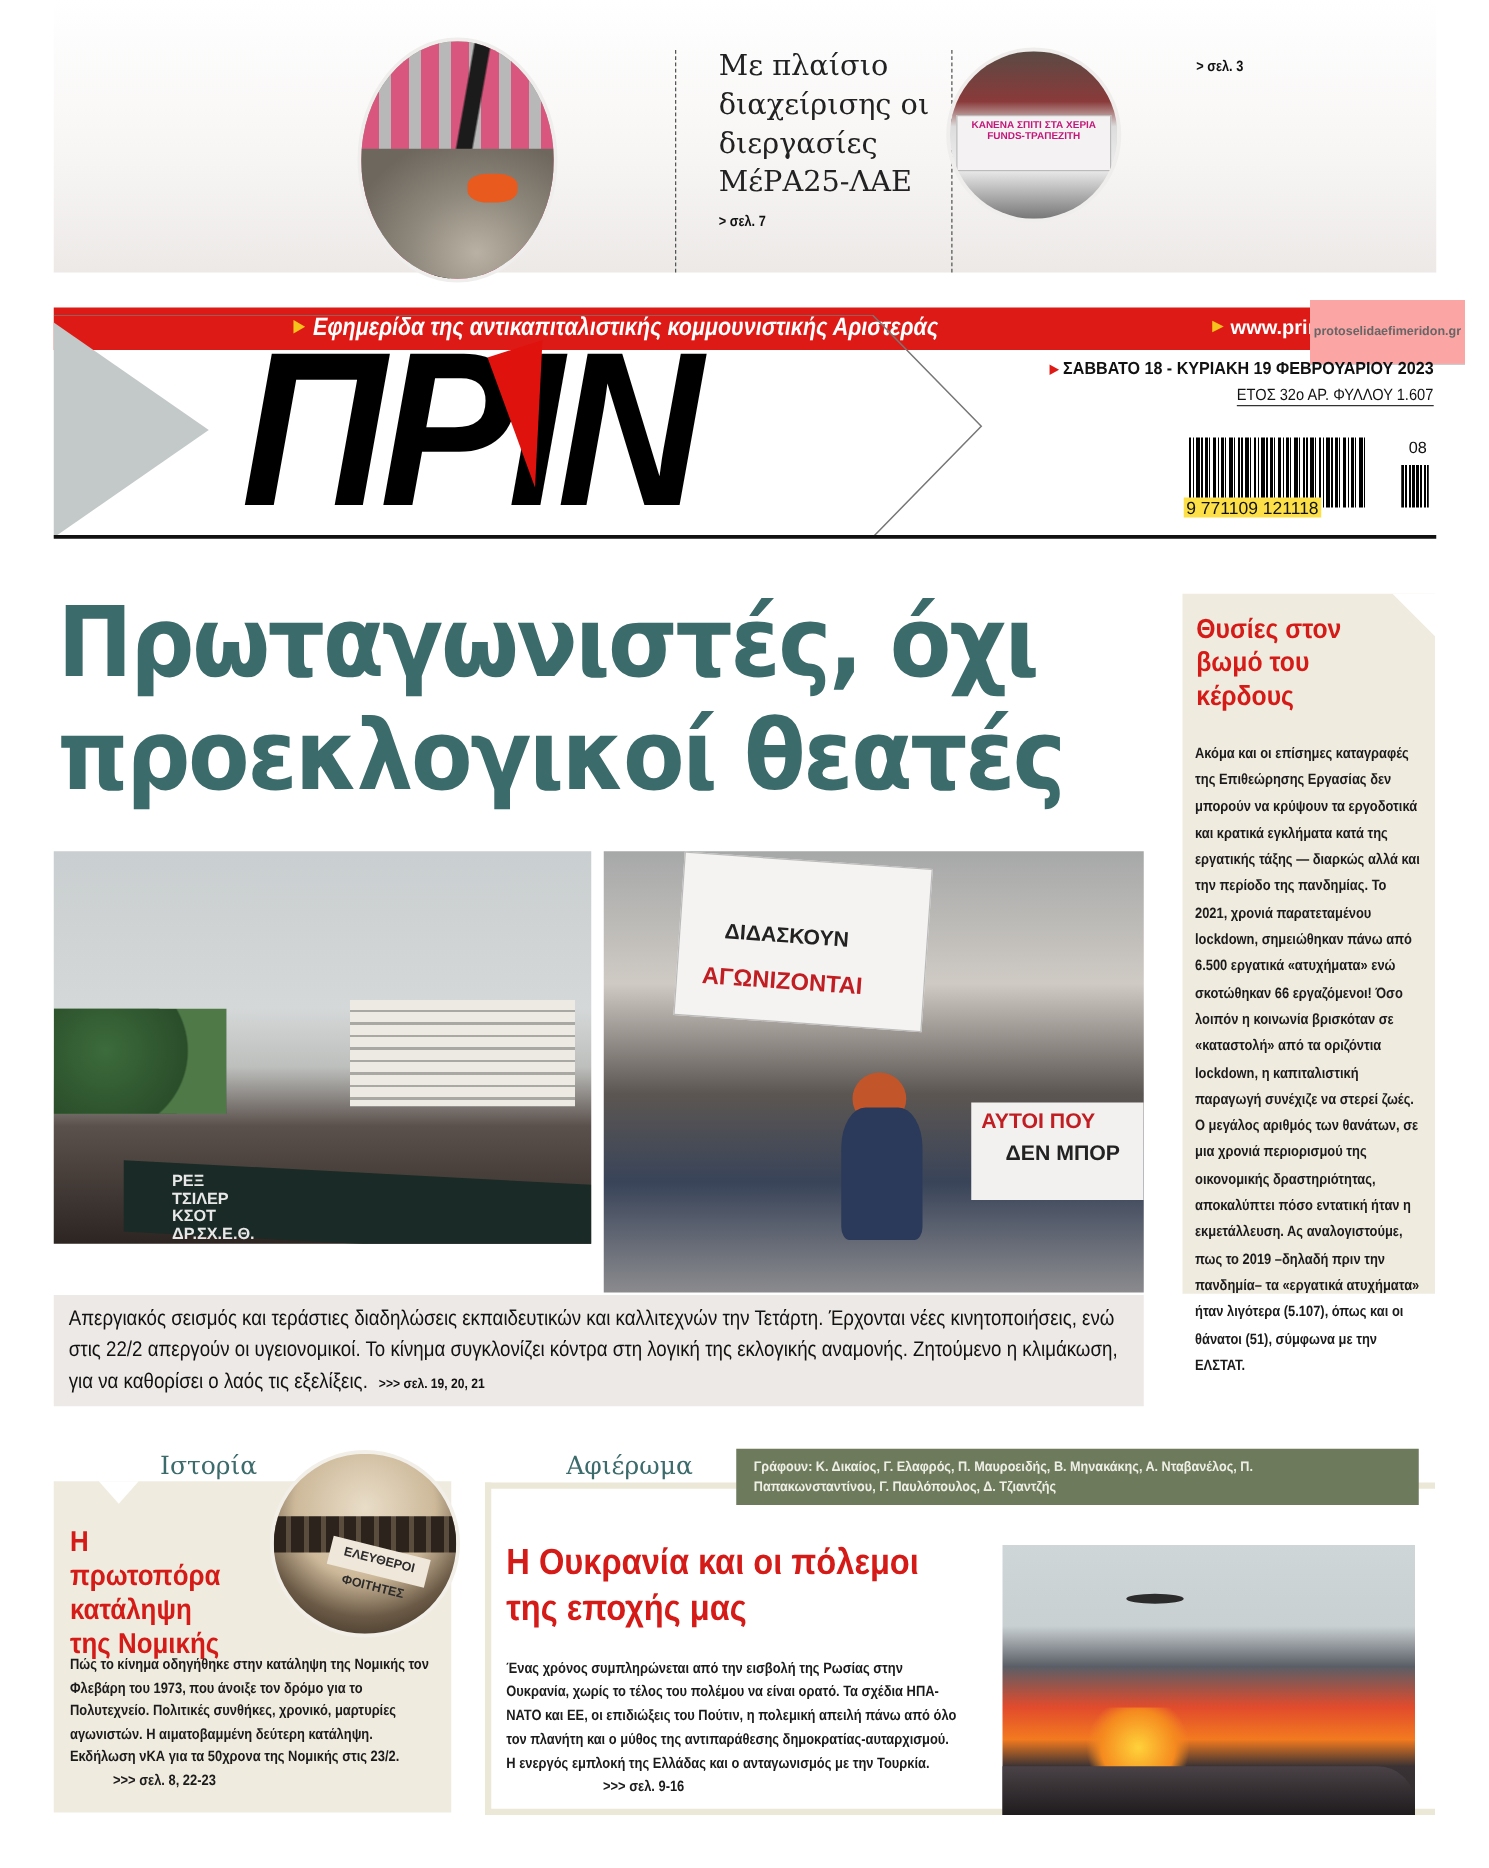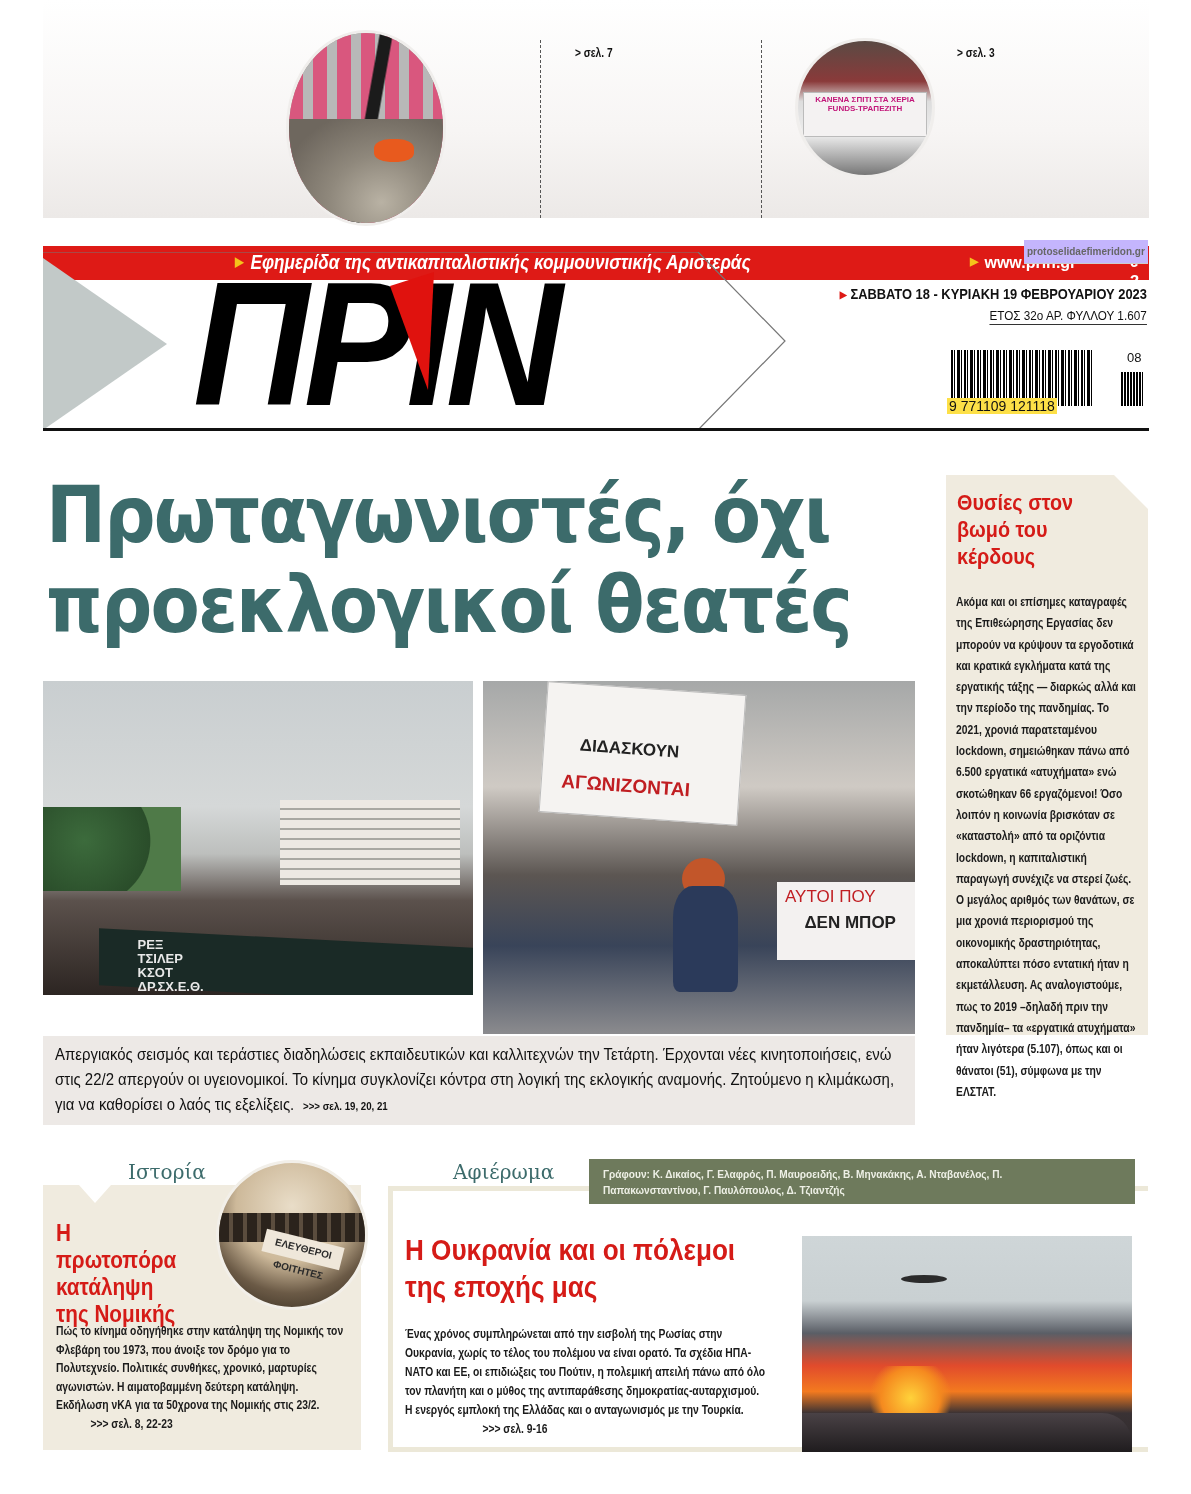--- a/index.html
+++ b/index.html
@@ -12,40 +12,40 @@
   .teaser { position: absolute; top: 38px; }
   .teaser .title { font-family: "DejaVu Serif", serif; font-size: 23px; line-height: 31px; color: #222; }
   .teaser .title.it { font-style: italic; }
   .teaser .page { font-family: "Liberation Sans", sans-serif; font-weight: bold; font-size: 12px; color: #111; margin-top: 8px; transform: scaleX(0.85); transform-origin: left; }
   .t1 { left: 12px; width: 240px; }
   .t2 { left: 532px; width: 200px; }
   .t3 { left: 914px; width: 190px; }
   .vdash { position: absolute; top: 40px; height: 178px; border-left: 1px dashed #555; }
   .photo-circle { position: absolute; border-radius: 50%; overflow: hidden; border: 3px solid #f0eeec; }
   .pc1 { left: 286px; top: 30px; width: 160px; height: 196px; border-radius: 50% / 50%; }
-  .pc2 { left: 795px; top: 38px; width: 140px; height: 140px; }
+  .pc2 { left: 757px; top: 38px; width: 140px; height: 140px; }
   .ph-ruins { width: 100%; height: 100%;
     background:
       linear-gradient(100deg, transparent 48%, #1b1b1b 49%, #1b1b1b 55%, transparent 56%),
       repeating-linear-gradient(90deg, #d9577e 0 14px, #b8b8b8 14px 24px),
       #9a958c; position: relative; }
   .ph-ruins::after { content:""; position:absolute; left:0; right:0; bottom:0; height:55%;
     background: radial-gradient(ellipse at 60% 80%, #b9b2a4 0%, #8f887c 40%, #6e675e 80%); }
   .ph-ruins .orange { position:absolute; left:55%; top:56%; width:26%; height:12%; background:#e85a1e; border-radius:40%; z-index:2; }
   .ph-protest { width:100%; height:100%; background: linear-gradient(to bottom, #5a4a44 0%, #8a3a3a 30%, #ddd 45%, #eee 70%, #777 100%); position:relative; }
   .ph-protest .banner { position:absolute; left:4%; right:4%; top:38%; height:34%; background:#f4f2f2; border:1px solid #bbb;
     font-size:8px; line-height:9px; text-align:center; color:#c2187a; font-weight:bold; padding-top:2px; }
 
   
   .strap { position: absolute; left: 43px; top: 218px; width: 1106px; height: 34px; background: #de1a16; margin-top: 28px; }
   .strap .tag { position: absolute; left: 192px; top: 5px; font-size: 20px; font-style: italic; font-weight: bold; color: #fff; transform: scaleX(0.86); transform-origin: left; white-space: nowrap; }
   .strap .tri { color: #f5c21b; font-style: normal; font-size: 13px; margin-right: 8px; vertical-align: 3px; }
   .strap .web { position: absolute; left: 927px; top: 8px; font-size: 16px; font-weight: bold; color: #fff; white-space: nowrap; }
   .strap .price { position: absolute; left: 1086px; top: 6px; font-size: 17px; font-weight: bold; font-style: italic; color: #fff; }
-  .watermark { position: absolute; left: 1024px; top: 240px; background: #c4b5fd; font-size: 10px; font-weight: bold; color: #666; padding: 6px 3px; border-bottom: 1px solid #ccc; }
+  .watermark { position: absolute; left: 1048px; top: 240px; background: #fca5a5; font-size: 10px; font-weight: bold; color: #666; padding: 20px 3px; border-bottom: 1px solid #ccc; }
 
   
   .mast { position: absolute; left: 43px; top: 252px; width: 1106px; height: 178px; }
   .mast .gray-tri { position: absolute; left: 0; top: 6px; width: 0; height: 0;
     border-top: 86px solid transparent; border-bottom: 86px solid transparent; border-left: 124px solid #c2c9c8; }
   .mast .chevron { position: absolute; left: 0; top: 0; width: 760px; height: 178px; }
   .logo { position: absolute; left: 150px; top: 16px; width: 480px; height: 150px; }
   .logo .letters { position: absolute; left: 0; top: -12px; font-family: "Liberation Sans", sans-serif; font-weight: bold; font-style: italic;
     font-size: 176px; line-height: 176px; letter-spacing: -6px; color: #000; transform: scaleX(0.92); transform-origin: left; white-space: nowrap; }
   .date-line { position: absolute; right: 2px; top: 34px; font-size: 14px; font-weight: bold; color: #111; white-space: nowrap; transform: scaleX(0.92); transform-origin: right; }
@@ -72,21 +72,21 @@
   .p-left .bld { position:absolute; left:55%; top:38%; width:42%; height:27%; background: repeating-linear-gradient(to bottom, #ede9e3 0 8px, #a9a8a2 8px 10px); }
   .p-left .trees { position:absolute; left:0; top:40%; width:32%; height:27%; background: radial-gradient(circle at 30% 40%, #3c6b3c 0%, #2a4d2a 60%, transparent 61%), #4f7a48; }
   .p-left .banner { position:absolute; left:13%; top:82%; width:87%; height:18%; background:#1a2a26; transform: skewY(3deg); }
   .p-left .btxt { position:absolute; left:22%; top:82%; color:#e8e8e8; font-size:13px; font-weight:bold; line-height:14px; }
   .p-right { left: 483px; top: 681px; width: 432px; height: 353px;
     background: linear-gradient(to bottom, #a6a8a8 0%, #cfcac4 30%, #5c5652 55%, #394459 75%, #8b8b8e 100%); }
   .p-right .ban { position:absolute; left:14%; top:2%; width:46%; height:37%; background:#f5f3f1; transform: rotate(4deg); border:1px solid #bbb; }
   .p-right .ban .l1 { position:absolute; left:18%; top:40%; font-size:17px; font-weight:bold; color:#222; }
   .p-right .ban .l2 { position:absolute; left:10%; top:68%; font-size:19px; font-weight:bold; color:#c01e22; }
   .p-right .ban2 { position:absolute; left:68%; top:57%; width:32%; height:22%; background:#f3f1f0; }
-  .p-right .ban2 .l3 { position:absolute; left:6%; top:6%; font-size:17px; color:#c01e22; font-weight:normal; }
+  .p-right .ban2 .l3 { position:absolute; left:6%; top:6%; font-size:17px; color:#c01e22; font-weight:bold; }
   .p-right .ban2 .l4 { position:absolute; left:20%; top:40%; font-size:17px; color:#222; font-weight:bold; }
   .p-right .jacket { position:absolute; left:44%; top:58%; width:15%; height:30%; background:#2b3a5a; border-radius: 30% 30% 10% 10%; }
   .p-right .hair { position:absolute; left:46%; top:50%; width:10%; height:12%; background:#c2562a; border-radius:50%; }
 
   .caption { position: absolute; left: 43px; top: 1036px; width: 872px; height: 89px; background: #ede9e6; padding: 6px 12px; }
   .caption p { font-family: "Liberation Sans", sans-serif; font-size: 17px; line-height: 25px; color: #111; transform: scaleX(0.88); transform-origin: left; width: 113%; }
   .caption .ref { font-size: 11px; font-weight: bold; margin-left: 10px; }
 
   
   .sidebar { position: absolute; left: 946px; top: 475px; width: 202px; height: 560px; background: #f0ebdf; padding: 14px 10px 0 10px; }
@@ -117,20 +117,21 @@
   .afi-photo .tank { position:absolute; left:0; top:82%; width:100%; height:18%; background: linear-gradient(to bottom, #4a4246, #1f1c1e); border-radius: 0 30px 0 0; }
 
   .ref-inline { font-weight: bold; }
 </style>
 </head>
 <body>
 
 <div class="teasers">
   <div class="vdash" style="left:497px"></div>
   <div class="teaser t2">
+    <div class="title">Με πλαίσιο διαχείρισης οι διεργασίες ΜέΡΑ25-ΛΑΕ</div>
     <div class="page">&gt; σελ. 7</div>
   </div>
   <div class="vdash" style="left:718px"></div>
   <div class="teaser t3">
     <div class="page">&gt; σελ. 3</div>
   </div>
 </div>
 <div class="photo-circle pc1">
   <div class="ph-ruins">
       <div class="orange"></div>

